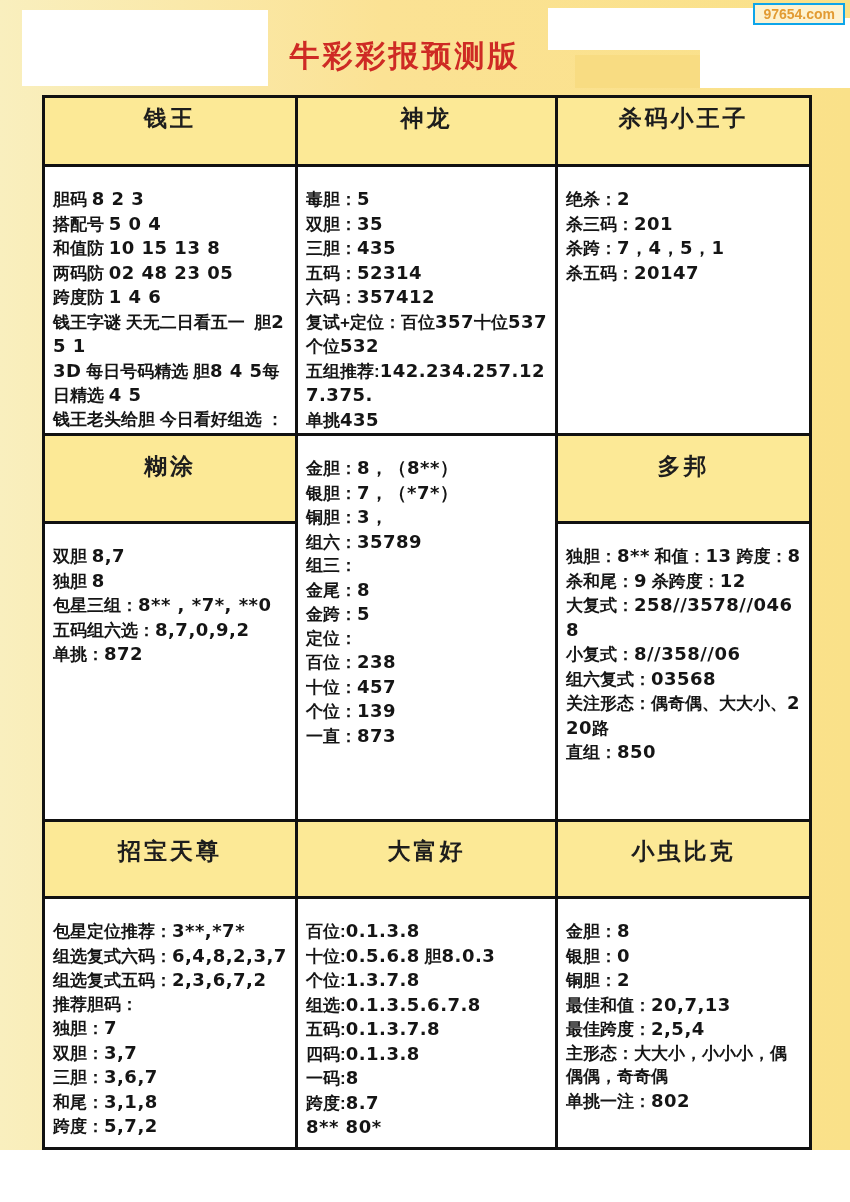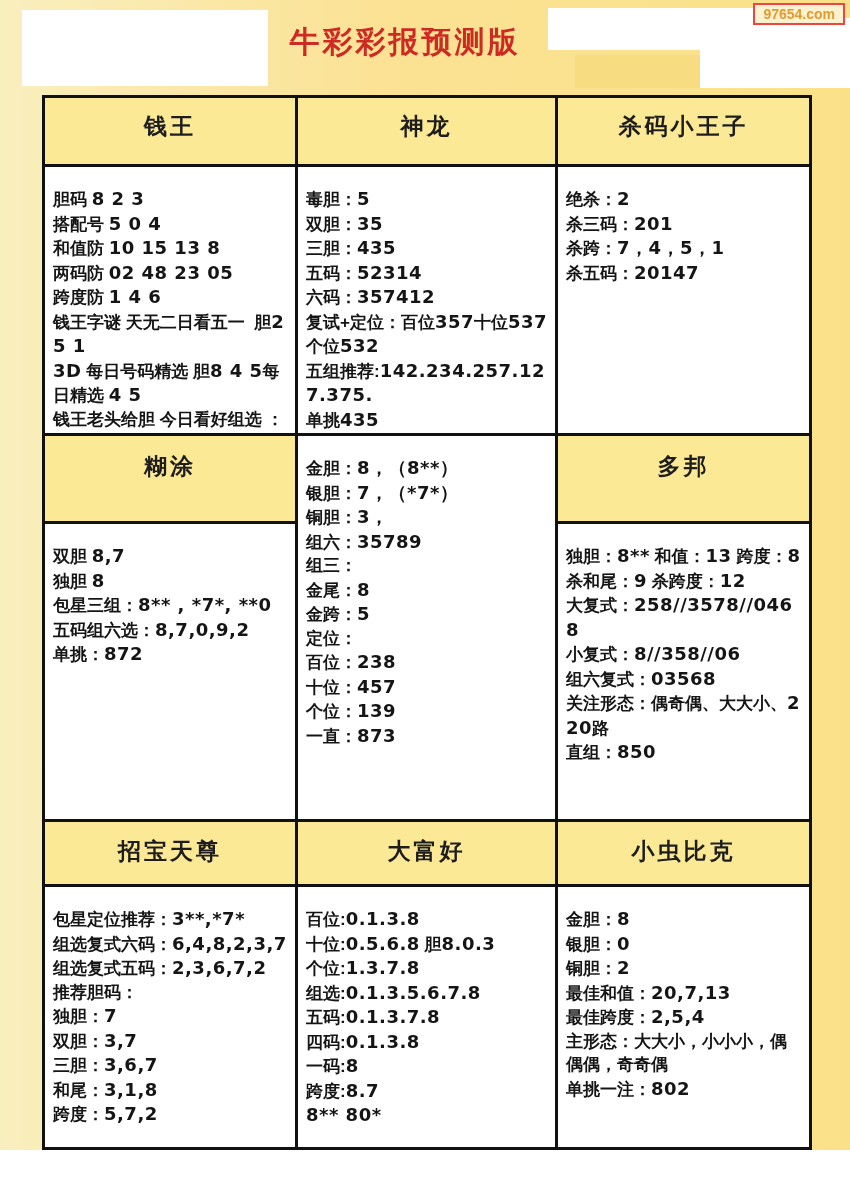--- a/index.html
+++ b/index.html
@@ -5,37 +5,37 @@
   html,body{margin:0;padding:0;}
   body{font-family:"Liberation Sans","DejaVu Sans",sans-serif;background:#ffffff;}
   .page{position:relative;width:850px;height:1202px;background:#ffffff;overflow:hidden;}
   .band{position:absolute;left:0;top:0;width:850px;height:1150px;
         background:linear-gradient(90deg,#f9efbe 0%,#fbe294 45%,#fae189 100%);}
   .topbar{position:absolute;left:0;top:0;width:850px;height:95px;}
   .white-a{position:absolute;left:22px;top:10px;width:246px;height:76px;background:#ffffff;}
   .white-b{position:absolute;left:548px;top:8px;width:226px;height:42px;background:#ffffff;}
   .white-c{position:absolute;left:700px;top:18px;width:150px;height:70px;background:#ffffff;}
   .yellow-d{position:absolute;left:575px;top:55px;width:125px;height:33px;background:#f8dc82;}
-  .main-title{position:absolute;left:255px;top:22px;width:300px;text-align:center;
+  .main-title{position:absolute;left:255px;top:36px;width:300px;text-align:center;
               font-size:30px;font-weight:bold;color:#ce2a24;letter-spacing:3px;}
-  .badge{position:absolute;right:5px;top:3px;padding:1px 8px;border:2px solid #ef4444;
+  .badge{position:absolute;right:5px;top:3px;padding:1px 8px;border:2px solid #0ea5e9;
          background:#fdf2d0;color:#e29b33;font-size:14px;font-weight:bold;}
   .grid{position:absolute;left:42px;top:95px;width:770px;height:1055px;box-sizing:border-box;
         border:3px solid #111;display:grid;background:#ffffff;
         grid-template-columns:253px 260px 251px;
         grid-template-rows:338px 386px 325px;}
   .cell{box-sizing:border-box;overflow:hidden;background:#fff;}
   .col0,.col1{border-right:3px solid #111;}
   .row0,.row1{border-bottom:3px solid #111;}
   .cell-head{box-sizing:border-box;background:#fce996;border-bottom:3px solid #111;
              text-align:center;font-size:23px;font-weight:bold;letter-spacing:3px;color:#1d1d1d;
-             padding-top:13px;}
+             padding-top:5px;}
   .row0 .cell-head{height:69px;}
   .row1 .cell-head{height:88px;padding-top:15px;}
-  .row2 .cell-head{height:65px;padding-top:14px;}
+  .row2 .cell-head{height:77px;padding-top:14px;}
   .cell-body{padding:20px 6px 0 8px;}
   .line{font-size:17px;line-height:23.5px;color:#151515;white-space:pre-wrap;word-break:break-all;}
   .k{font-weight:700;}
   .v{font-weight:800;font-size:18px;letter-spacing:.5px;font-family:"DejaVu Sans","Liberation Sans",sans-serif;}
 </style>
 </head>
 <body>
 
 <div class="page">
   <div class="band"></div>

